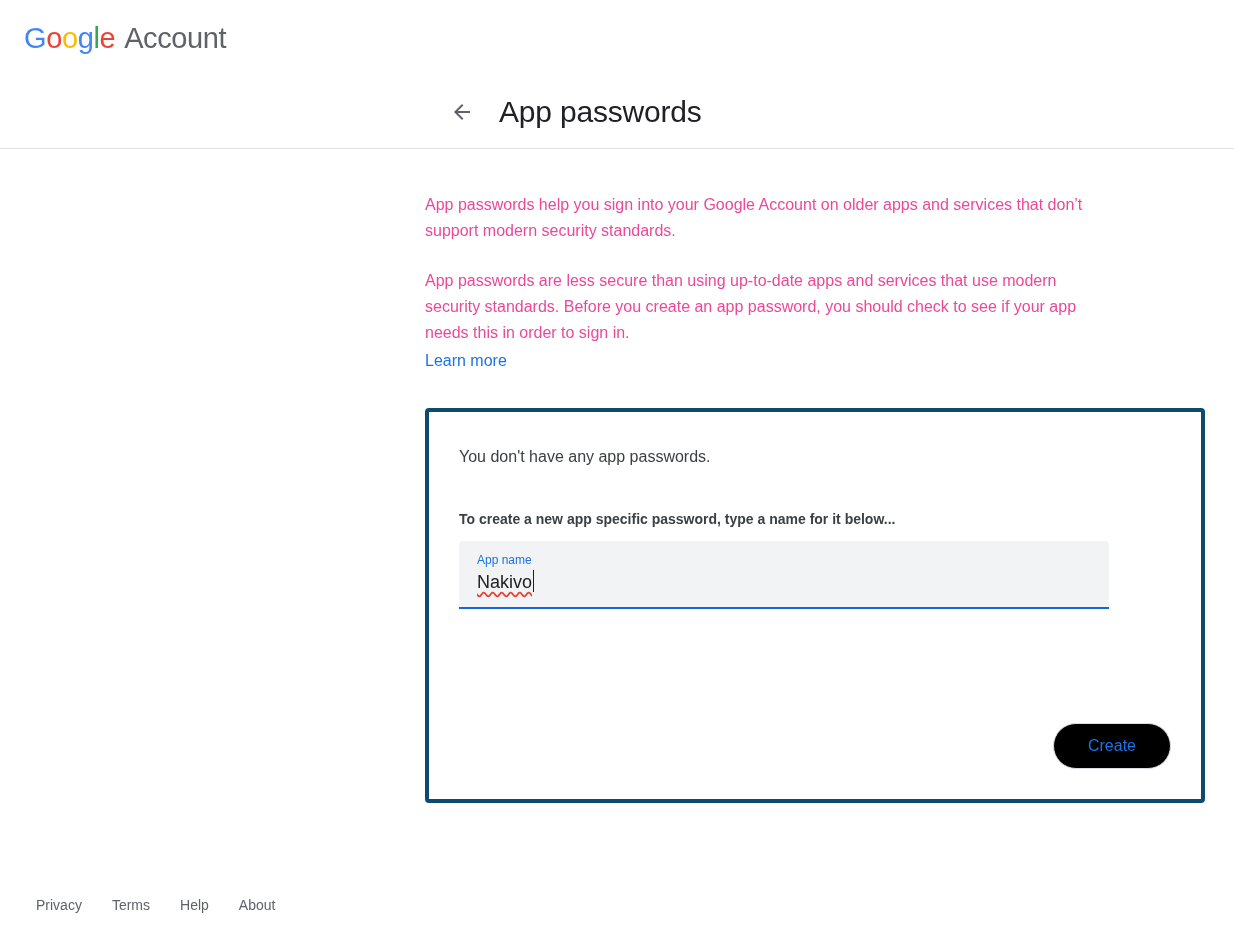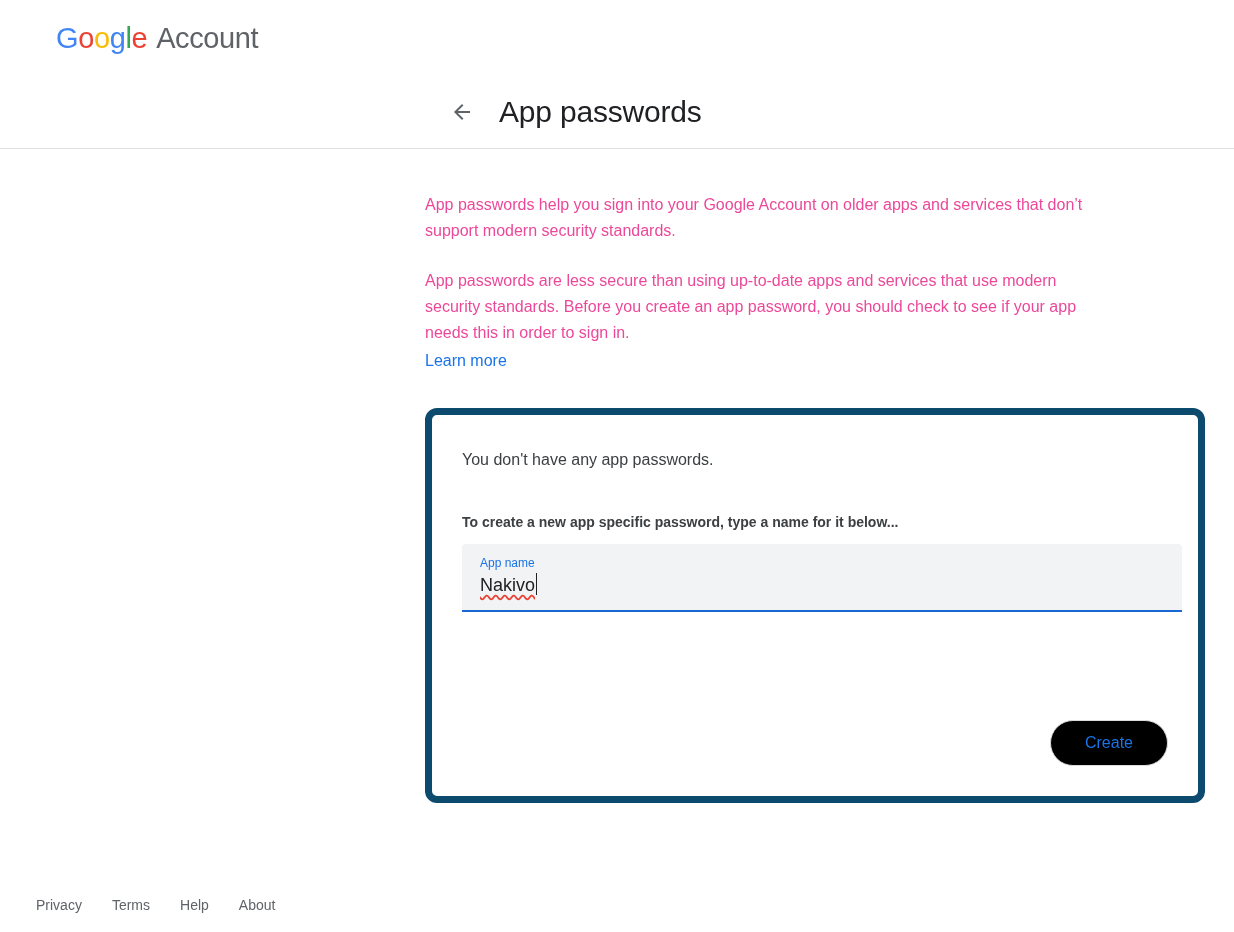--- a/index.html
+++ b/index.html
@@ -16,21 +16,20 @@
     position: relative;
   }
 
   
   .brand-bar {
     height: 76px;
     display: flex;
     align-items: center;
     padding-left: 24px;
     box-sizing: border-box;
-    margin-left: 32px;
   }
   .brand-logo {
     font-size: 29px;
     letter-spacing: -0.4px;
     white-space: nowrap;
     font-family: "Liberation Sans", sans-serif;
   }
   .brand-logo span { font-weight: 400; }
   .c-blue   { color: #4285F4; }
   .c-red    { color: #EA4335; }
@@ -92,42 +91,42 @@
     text-decoration: none;
     cursor: pointer;
     display: inline-block;
     line-height: 26px;
   }
 
   
   .card {
     margin-top: 34px;
     width: 780px;
-    border: 7px solid #0c4a6e;
-    border-radius: 12px;
+    border: 4px solid #0c4a6e;
+    border-radius: 4px;
     box-sizing: border-box;
     padding: 36px 30px 30px 30px;
     position: relative;
     height: 395px;
   }
   .card-headline {
     font-size: 16px;
     color: #3c4043;
     margin: 0 0 45px 0;
   }
   .card-instruction {
     font-size: 14px;
     color: #3c4043;
     margin: 0 0 14px 0;
     font-weight: bold;
   }
 
   
   .textfield {
-    width: 720px;
+    width: 650px;
     height: 68px;
     background: #f1f3f4;
     border-top-left-radius: 4px;
     border-top-right-radius: 4px;
     border-bottom: 2px solid #1967d2;
     box-sizing: border-box;
     padding: 11px 16px 0 18px;
     position: relative;
     cursor: text;
   }

